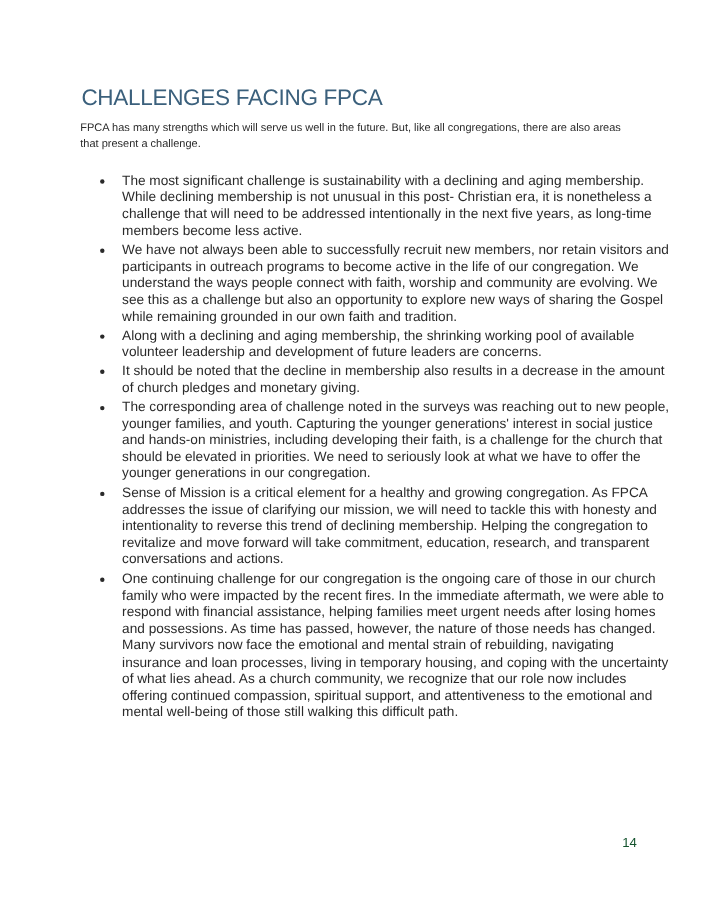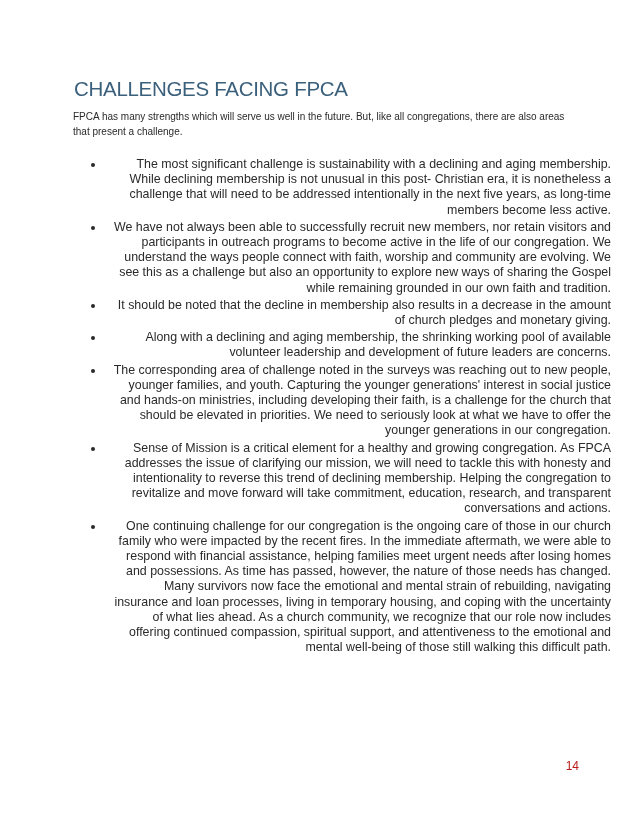--- a/index.html
+++ b/index.html
@@ -34,46 +34,45 @@
       left: 90px; top: 157px;
       width: 500px;
       margin: 0; padding: 0 0 0 21px;
       list-style: none;
       font-size: 12.4px;
       line-height: 15.2px;
     }
     ul.list li {
       position: relative;
       margin: 0 0 2px 0;
-      text-align: right;
     }
     ul.list li .bullet {
       position: absolute;
       left: -20px; top: 6px;
       width: 4px; height: 4px;
       border-radius: 50%;
       background: #2a2a2a;
     }
     .page-number {
       position: absolute;
       right: 58px; top: 759px;
       font-size: 12px;
-      color: #b91c1c;
+      color: #14532d;
     }
   </style>
 </head>
 <body>
 
 <h1 class="title">CHALLENGES FACING FPCA</h1>
 
 <p class="intro">FPCA has many strengths which will serve us well in the future. But, like all congregations, there are also areas that present a challenge.</p>
 
 <ul class="list">
   <li><span class="bullet"></span><span>The most significant challenge is sustainability with a declining and aging membership. While declining membership is not unusual in this post- Christian era, it is nonetheless a challenge that will need to be addressed intentionally in the next five years, as long-time members become less active.</span></li>
   <li><span class="bullet"></span><span>We have not always been able to successfully recruit new members, nor retain visitors and participants in outreach programs to become active in the life of our congregation. We understand the ways people connect with faith, worship and community are evolving.  We see this as a challenge but also an opportunity to explore new ways of sharing the Gospel while remaining grounded in our own faith and tradition.</span></li>
+  <li><span class="bullet"></span><span>Along with a declining and aging membership, the shrinking working pool of available volunteer leadership and development of future leaders are concerns.</span></li>
   <li><span class="bullet"></span><span>It should be noted that the decline in membership also results in a decrease in the amount of church pledges and monetary giving.</span></li>
-  <li><span class="bullet"></span><span>Along with a declining and aging membership, the shrinking working pool of available volunteer leadership and development of future leaders are concerns.</span></li>
   <li><span class="bullet"></span><span>The corresponding area of challenge noted in the surveys was reaching out to new people, younger families, and youth. Capturing the younger generations' interest in social justice and hands-on ministries, including developing their faith, is a challenge for the church that should be elevated in priorities. We need to seriously look at what we have to offer the younger generations in our congregation.</span></li>
   <li><span class="bullet"></span><span>Sense of Mission is a critical element for a healthy and growing congregation. As FPCA addresses the issue of clarifying our mission, we will need to tackle this with honesty and intentionality to reverse this trend of declining membership. Helping the congregation to revitalize and move forward will take commitment, education, research, and transparent conversations and actions.</span></li>
   <li><span class="bullet"></span><span>One continuing challenge for our congregation is the ongoing care of those in our church family who were impacted by the recent fires. In the immediate aftermath, we were able to respond with financial assistance, helping families meet urgent needs after losing homes and possessions. As time has passed, however, the nature of those needs has changed. Many survivors now face the emotional and mental strain of rebuilding, navigating insurance and loan processes, living in temporary housing, and coping with the uncertainty of what lies ahead. As a church community, we recognize that our role now includes offering continued compassion, spiritual support, and attentiveness to the emotional and mental well-being of those still walking this difficult path.</span></li>
 </ul>
 
 <div class="page-number">14</div>
 
 </body></html>

